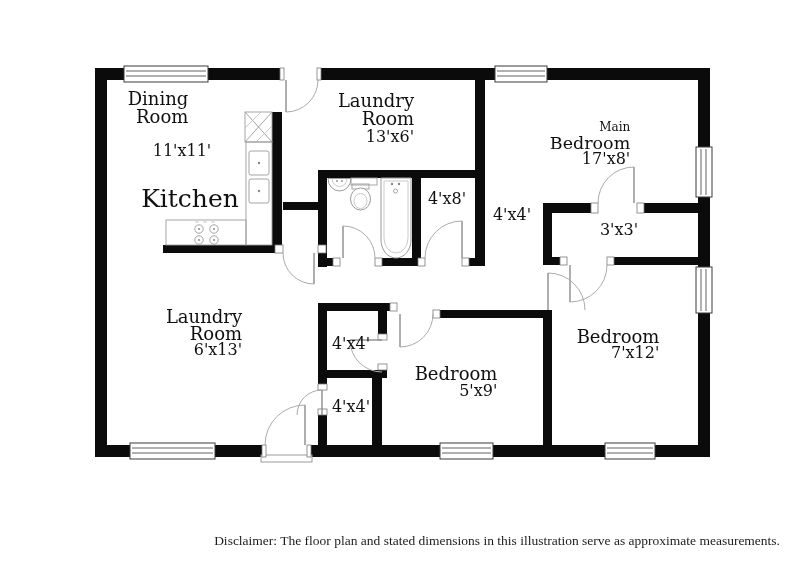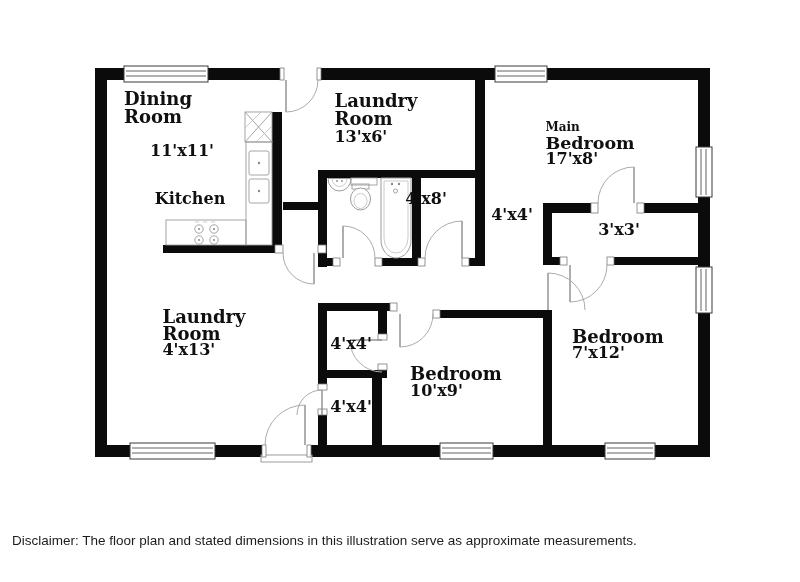--- a/index.html
+++ b/index.html
@@ -22,30 +22,30 @@
   .wn{fill:#ffffff;stroke:#3a3a3a;stroke-width:1;}
   .wnl{stroke:#3a3a3a;stroke-width:0.8;}
   .leaf{stroke:#8c8c8c;stroke-width:1.4;fill:none;}
   .arc{stroke:var(--door-arc);stroke-width:1;fill:none;}
   .fx{stroke:var(--fixture-line);stroke-width:1;fill:#ffffff;}
   .fxn{stroke:var(--fixture-line);stroke-width:0.9;fill:none;}
   .fxl{stroke:#bdbdbd;stroke-width:0.8;fill:none;}
   .fxd{fill:#888888;stroke:none;}
   .lbl{
     position:absolute;transform:translate(-50%,-50%);
-    text-align:left;font-weight:bold;color:var(--label-text);
+    text-align:right;font-weight:normal;color:var(--label-text);
     white-space:nowrap;line-height:17px;
   }
   .lbl span{display:block;}
   .nm{font-size:18px;}
   .dm{font-size:16px;}
   .disclaimer{
-    position:absolute;left:392px;top:540px;transform:translate(-50%,-50%);
-    width:760px;text-align:left;
-    font-family:Liberation Sans, sans-serif;
+    position:absolute;left:400px;top:540px;transform:translate(-50%,-50%);
+    width:760px;text-align:right;
+    font-family:Liberation Serif, serif;
     font-size:13.5px;line-height:17px;color:var(--disclaimer-text);
   }
 </style>
 </head>
 <body>
 
 <div class="stage">
 
   <svg width="800" height="582" viewBox="0 0 800 582">
 
@@ -243,64 +243,64 @@
 
   <div class="lbl" style="left:158px;top:108px;line-height:18px">
     <span class="nm">Dining</span>
     <span class="nm">Room</span>
   </div>
   <div class="lbl" style="left:182px;top:150px">
     <span class="dm">11'x11'</span>
   </div>
 
   <div class="lbl" style="left:190px;top:198px">
-    <span class="nm" style="font-size:16px">Kitchen</span>
+    <span class="nm" style="font-size:25px">Kitchen</span>
   </div>
 
   <div class="lbl" style="left:376px;top:119px;line-height:18px">
     <span class="nm">Laundry</span>
     <span class="nm">Room</span>
     <span class="dm">13'x6'</span>
   </div>
 
   <div class="lbl" style="left:590px;top:143px;line-height:16px">
     <span class="nm" style="font-size:12px">Main</span>
     <span class="nm" style="font-size:17.5px">Bedroom</span>
     <span class="dm">17'x8'</span>
   </div>
 
-  <div class="lbl" style="left:426px;top:198px">
+  <div class="lbl" style="left:447px;top:198px">
     <span class="dm">4'x8'</span>
   </div>
 
   <div class="lbl" style="left:512px;top:214px">
     <span class="dm">4'x4'</span>
   </div>
 
   <div class="lbl" style="left:619px;top:229px">
     <span class="dm">3'x3'</span>
   </div>
 
   <div class="lbl" style="left:204px;top:334px;line-height:16.5px">
     <span class="nm">Laundry</span>
     <span class="nm">Room</span>
-    <span class="dm">4'x13'</span>
+    <span class="dm">6'x13'</span>
   </div>
 
   <div class="lbl" style="left:351px;top:343px">
     <span class="dm">4'x4'</span>
   </div>
 
   <div class="lbl" style="left:351px;top:406px">
     <span class="dm">4'x4'</span>
   </div>
 
   <div class="lbl" style="left:456px;top:382px">
     <span class="nm">Bedroom</span>
-    <span class="dm">10'x9'</span>
+    <span class="dm">5'x9'</span>
   </div>
 
   <div class="lbl" style="left:618px;top:345px;line-height:16px">
     <span class="nm">Bedroom</span>
     <span class="dm">7'x12'</span>
   </div>
 
   <div class="disclaimer">
     <div>Disclaimer: The floor plan and stated dimensions in this illustration serve as approximate measurements.</div>
   </div>

